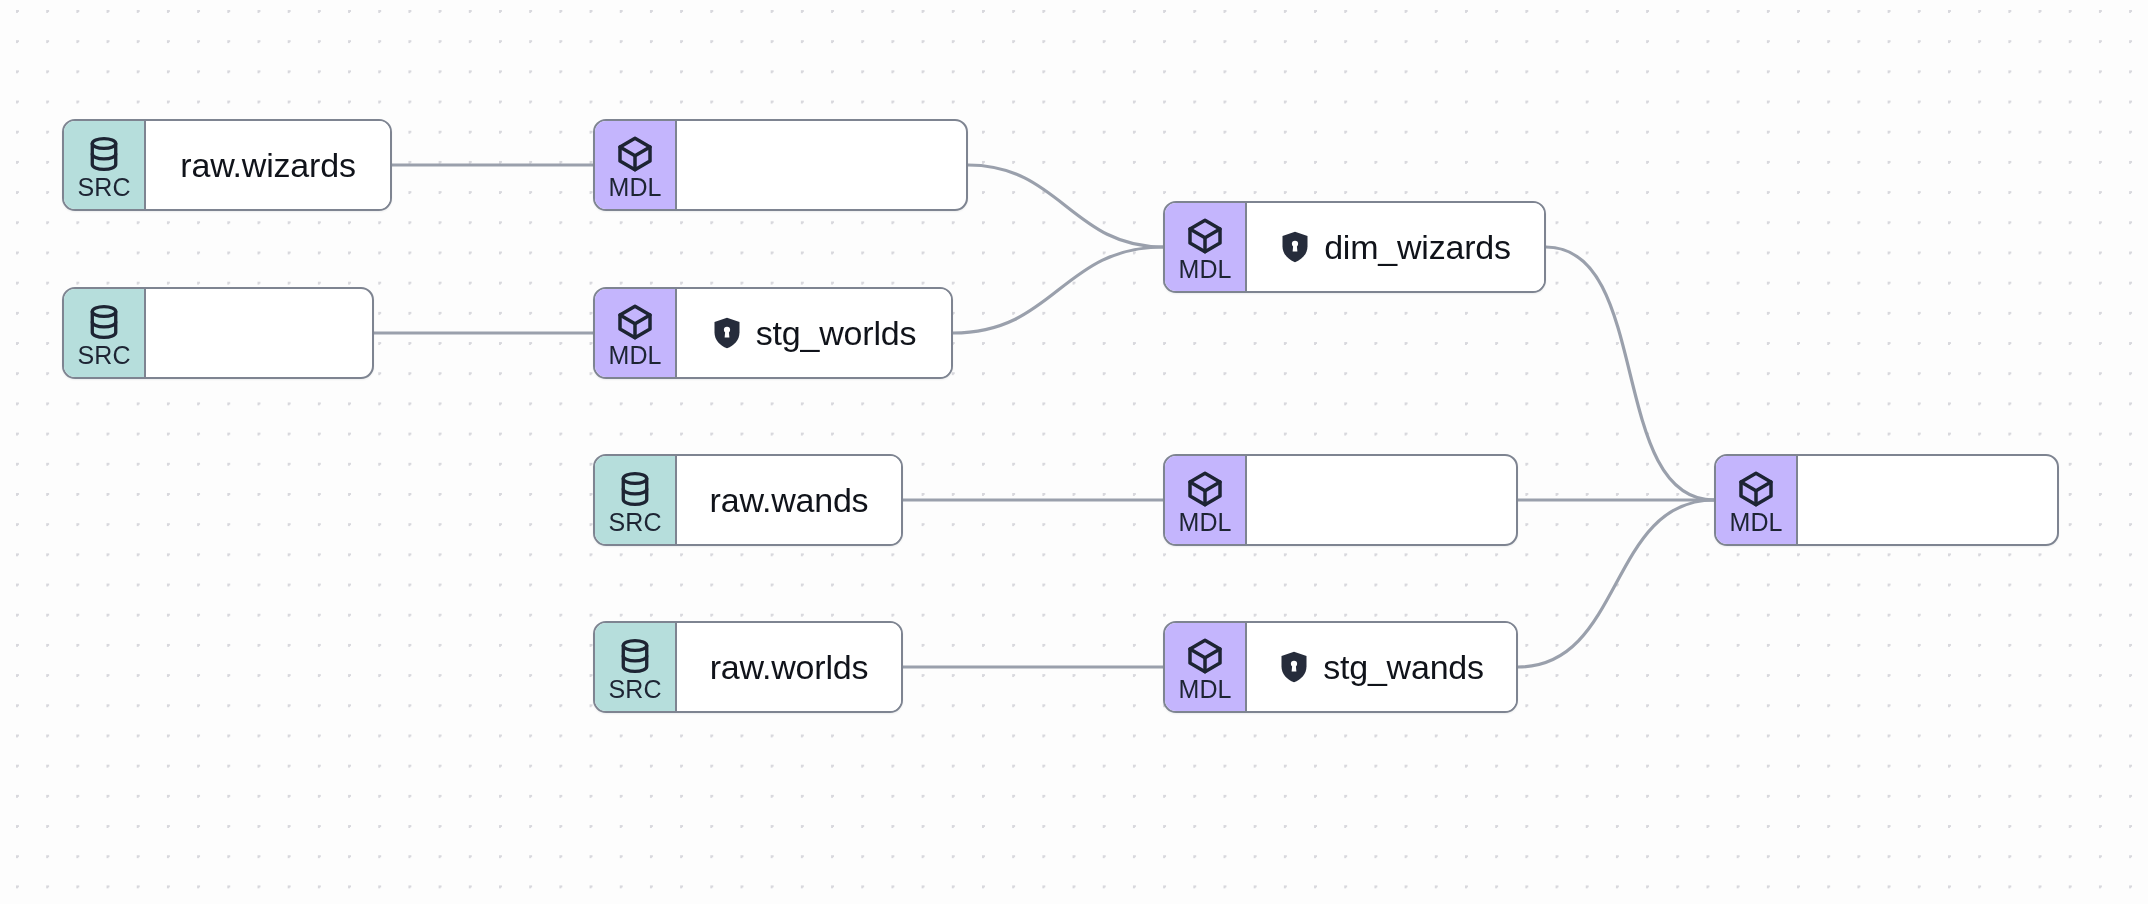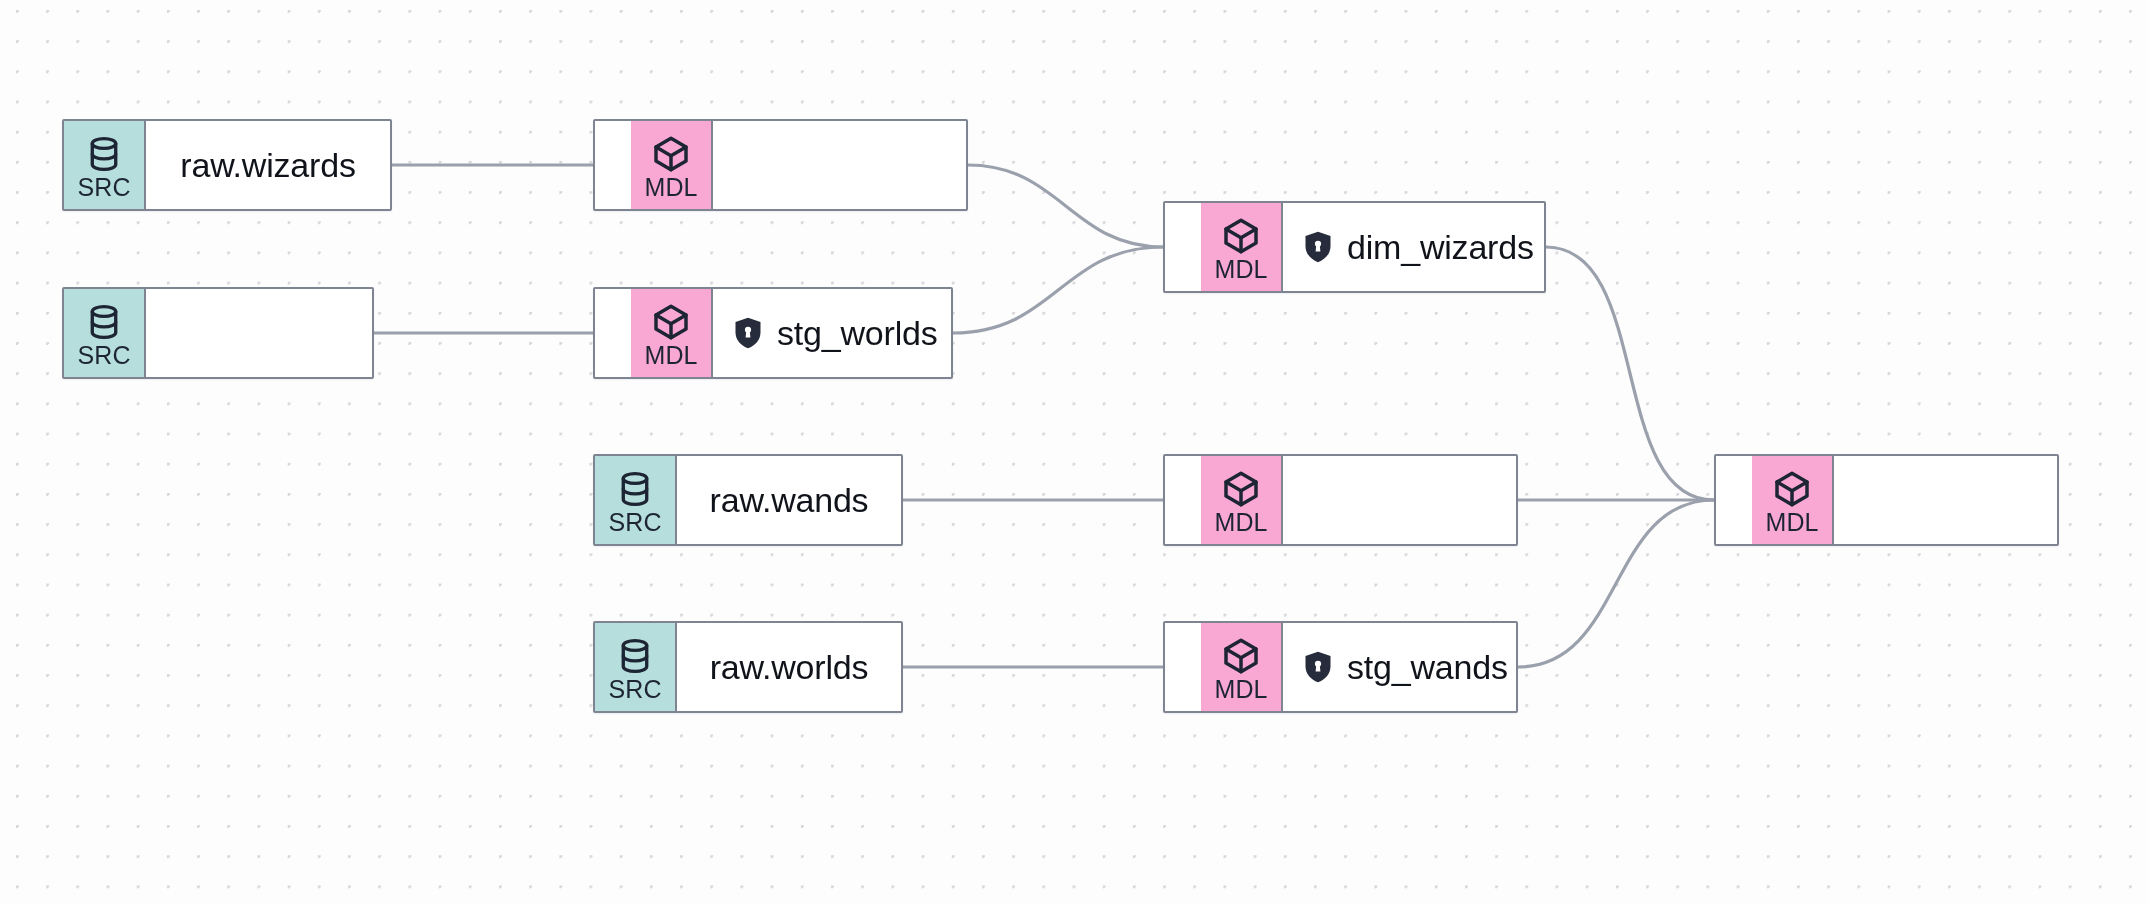--- a/index.html
+++ b/index.html
@@ -31,40 +31,40 @@
     stroke: #9aa0ac;
     stroke-width: 3.2;
     stroke-linecap: round;
   }
   
   .node {
     position: absolute;
     display: flex;
     align-items: stretch;
     border: 2.6px solid #7e8491;
-    border-radius: 2px;
+    border-radius: 13px;
     background: #ffffff;
     box-sizing: border-box;
     box-shadow: 0 1px 2px rgba(20,26,40,0.07);
     overflow: hidden;
   }
   .badge {
     flex: 0 0 auto;
     width: 82px;
     display: flex;
     flex-direction: column;
     align-items: center;
     justify-content: center;
     gap: 1px;
     border-right: 2.2px solid #7e8491;
     box-sizing: border-box;
     padding-top: 4px;
   }
   .badge.src { background: #b6dedc; }
-  .badge.mdl { background: #f9a8d4; margin-left: 36px; }
+  .badge.mdl { background: #c4b5fd; }
   .badge svg { display: block; }
   .badge-text {
     font-size: 25px;
     line-height: 1;
     color: #1d2433;
     letter-spacing: 0.1px;
     font-weight: 400;
   }
   .node-body {
     flex: 1 1 auto;

